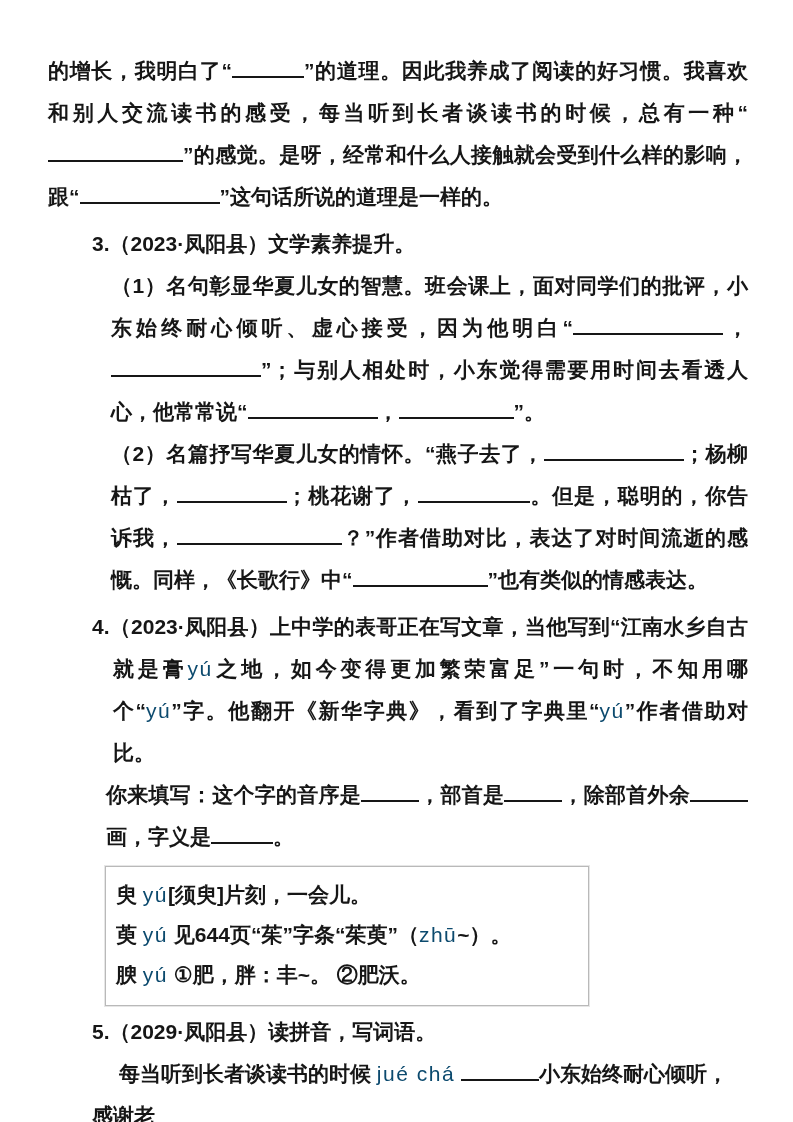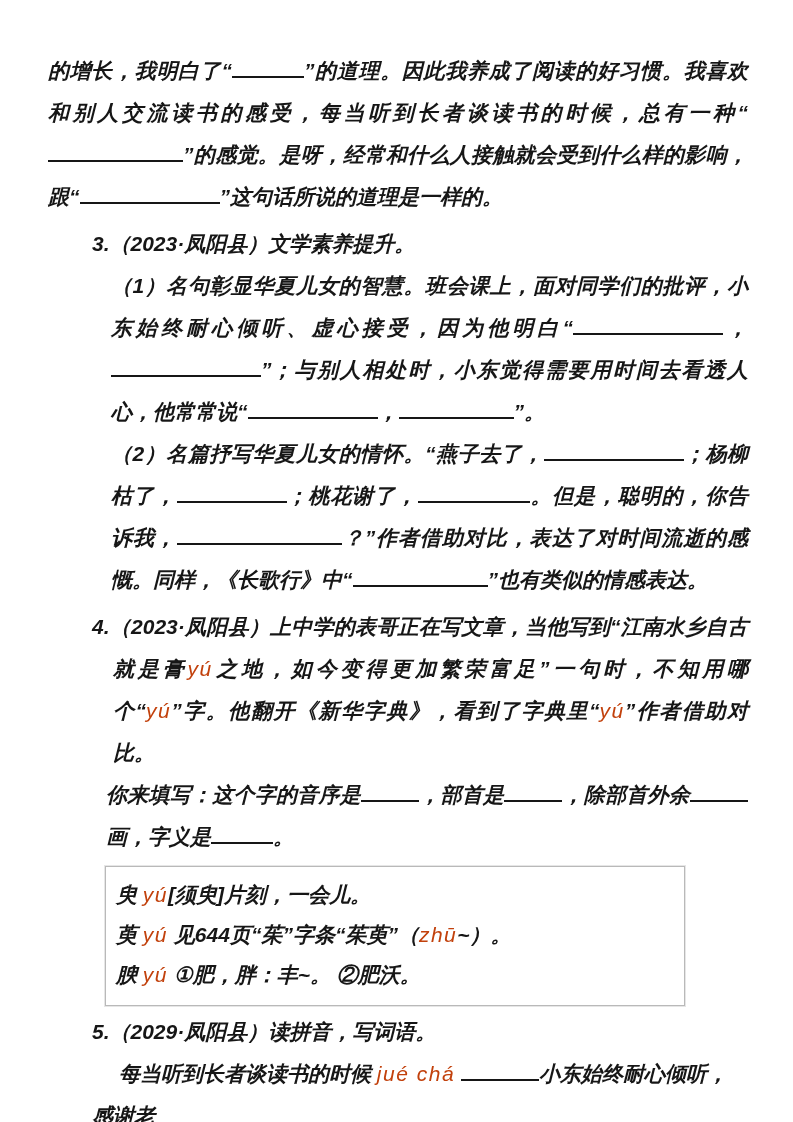--- a/index.html
+++ b/index.html
@@ -15,42 +15,41 @@
   .content {
     padding: 50px 45px 0 48px;
   }
   .para {
     margin: 0;
     font-size: 21px;
     line-height: 42px;
     font-weight: 700;
     text-align: justify;
     color: #161616;
-    font-style: italic;
   }
   .para .cn { }
   .pinyin {
     font-weight: 400;
     letter-spacing: 1.5px;
-    color: #c2410c;
+    color: #0c4a6e;
   }
   .blank {
     display: inline-block;
     height: 15px;
     border-bottom: 2px solid #161616;
     vertical-align: baseline;
   }
   .question { margin-top: 5px; margin-left: 44px; }
   .sub { margin-left: 19px; }
   .hang { padding-left: 21px; text-indent: -21px; }
   .fill { margin-left: 14px; }
   .q5-body { text-indent: 27px; text-align: left; }
   .dictbox {
     box-sizing: border-box;
-    width: 580px;
+    width: 484px;
     margin-left: 13px;
     margin-top: 8px;
     border: 1px solid #b9b9b9;
     box-shadow: 0 0 0 1px #e6e6e6;
     padding: 8px 8px 10px 10px;
     background: #ffffff;
   }
   .boxrow { line-height: 40px; text-align: left; }
 </style>
 </head>

